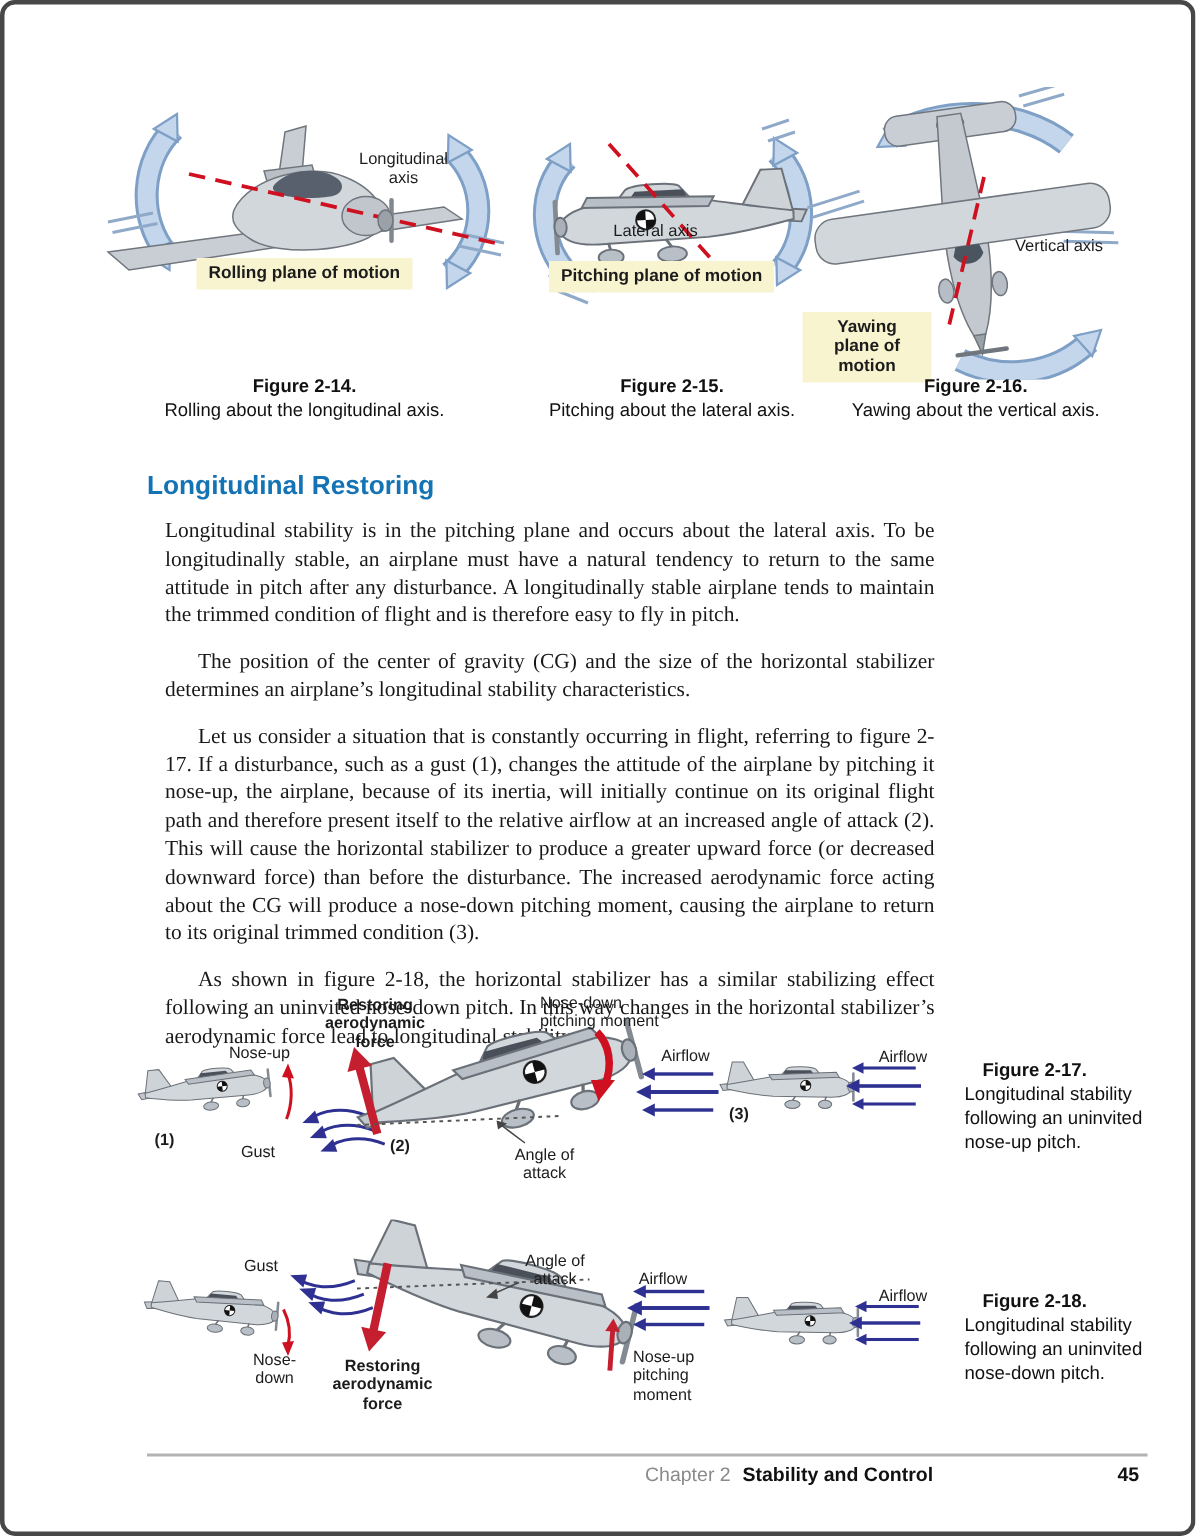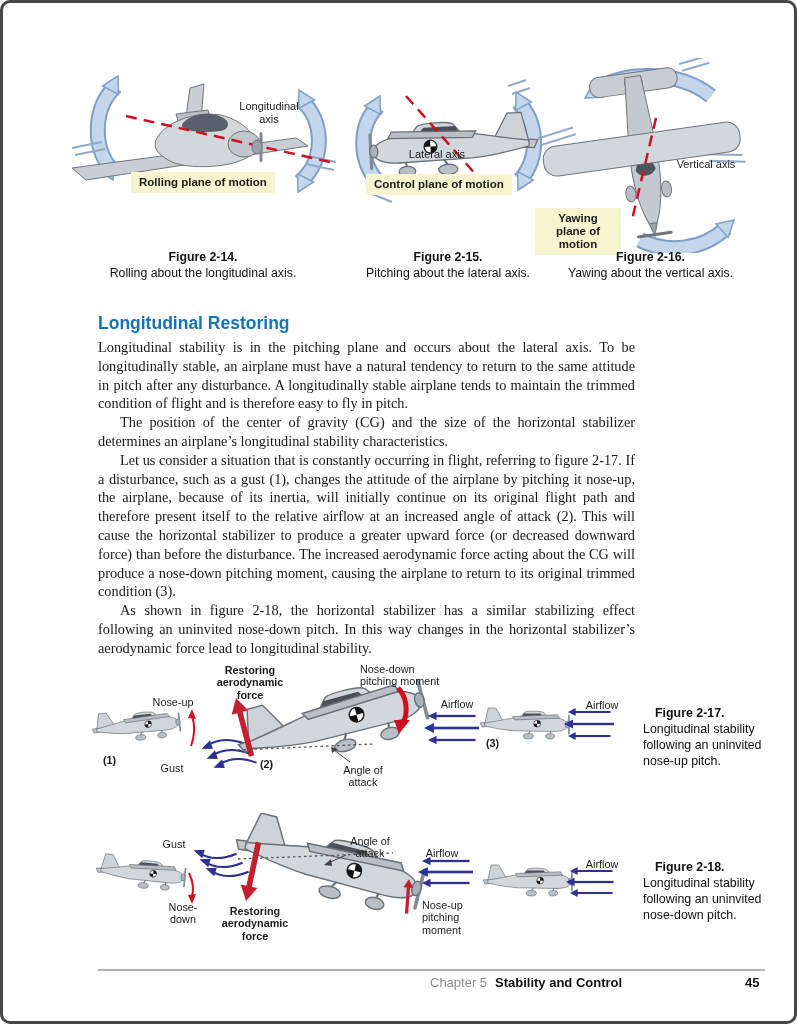--- a/index.html
+++ b/index.html
@@ -24,21 +24,21 @@
   .fig-label{position:absolute;font-size:11px;line-height:12.5px;color:#1c1c1c;text-align:center;}
   .yellow-label{
     position:absolute;background:var(--highlight-yellow);font-weight:bold;font-size:11.5px;
     line-height:13px;padding:4px 8px;color:#1c1c1c;white-space:nowrap;text-align:center;
   }
   .topcap{position:absolute;left:0;top:192px;width:100%;text-align:center;font-size:12.3px;line-height:15.5px;color:#111;}
   .topcap .t{font-weight:bold;}
   
   .body-col{position:absolute;left:95px;top:310px;width:537px;}
   .body-col h2{margin:0 0 5px 0;font-size:17.5px;line-height:20px;color:var(--heading-blue);font-family:"Liberation Sans",sans-serif;}
-  .body-col p{margin:0;font-family:"Liberation Serif",serif;font-size:14.3px;line-height:18.8px;text-align:justify;color:#181818;}
+  .body-col p{margin:12px;font-family:"Liberation Serif",serif;font-size:14.3px;line-height:18.8px;text-align:justify;color:#181818;}
   .body-col p.ind{text-indent:22px;}
   
   .bottomfig{position:absolute;left:85px;width:545px;}
   .bottomfig svg{position:absolute;left:0;top:0;}
   .ann{position:absolute;font-size:10.8px;line-height:12.3px;color:#1c1c1c;text-align:center;}
   .ann.bold{font-weight:bold;}
   .ann.left{text-align:left;}
   .sidecap{position:absolute;width:142px;font-size:12.4px;line-height:16px;color:#111;}
   .sidecap .t{font-weight:bold;padding-left:12px;}
   
@@ -137,21 +137,21 @@
       <use href="#arc-head-shape" class="arc-head" transform="translate(168,34) rotate(-28)"></use>
       <use href="#arc-head-shape" class="arc-head" transform="translate(170,132) rotate(-152)"></use>
       <path class="speed" d="M28,128 L48,136 M24,136 L44,144"></path>
       <path class="speed" d="M160,28 L178,22 M164,36 L182,30"></path>
       <g transform="rotate(-3 105 88)">
         <use href="#plane-side" transform="translate(190,58) scale(-1.28,1.28)"></use>
       </g>
       <path class="red-dash" d="M58,38 L138,128"></path>
     </svg>
     <span class="fig-label" style="left:58px;top:90px;width:62px;">Lateral axis</span>
-    <span class="yellow-label" style="left:18px;top:116px;">Control plane of motion</span>
+    <span class="yellow-label" style="left:18px;top:116px;">Pitching plane of motion</span>
     <div class="topcap">
       <div class="t">Figure 2-15.</div>
       <div>Pitching about the lateral axis.</div>
     </div>
   </div>
 
   <div class="topfig" style="left:525px;top:55px;width:245px;">
     <svg width="245" height="195" viewBox="0 0 245 195">
       <path class="arc-outer" d="M183,38 C150,12 95,12 65,34"></path>
       <path class="arc-inner" d="M183,38 C150,12 95,12 65,34"></path>
@@ -311,17 +311,17 @@
     <span class="ann" style="left:330px;top:34px;width:48px;">Airflow</span>
     <span class="ann left" style="left:334px;top:86px;width:60px;">Nose-up pitching moment</span>
     <span class="ann" style="left:490px;top:45px;width:48px;">Airflow</span>
   </div>
   <div class="sidecap" style="left:640px;top:856px;">
     <div class="t">Figure 2-18.</div>
     <div>Longitudinal stability following an uninvited nose-down pitch.</div>
   </div>
 
   <div class="footer-line"></div>
-  <span class="footer-chapter">Chapter 5</span>
+  <span class="footer-chapter">Chapter 2</span>
   <span class="footer-section">Stability and Control</span>
   <span class="footer-page">45</span>
 
 </div>
 
 </body></html>

